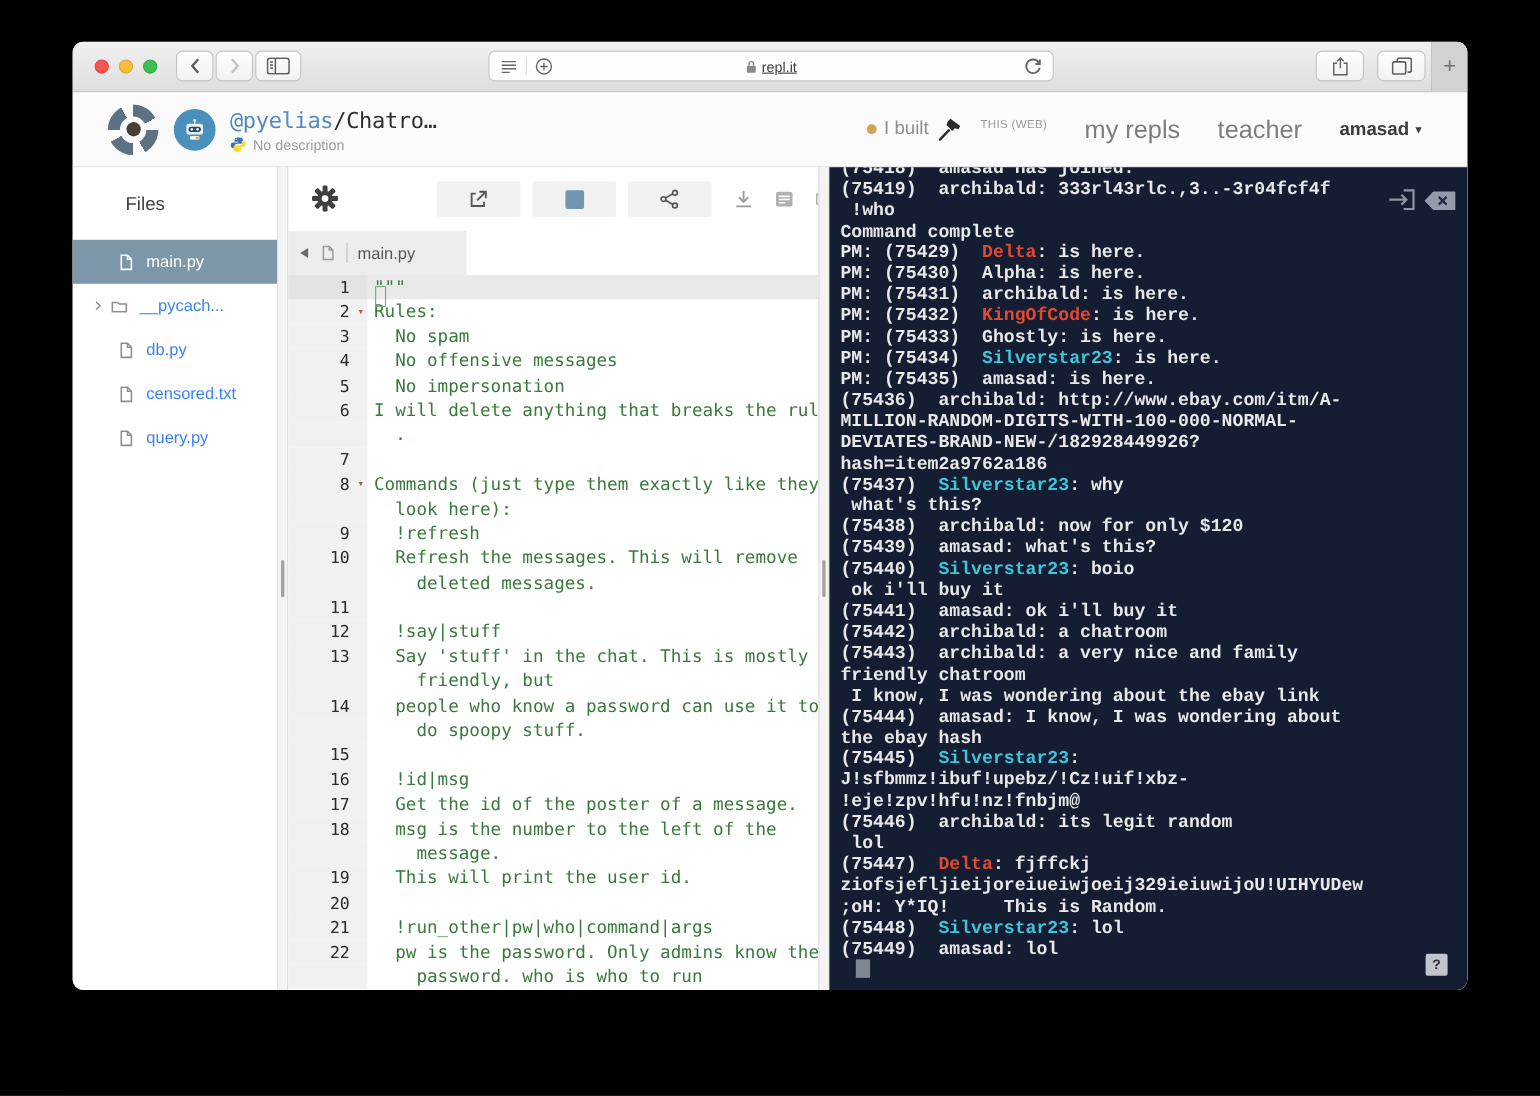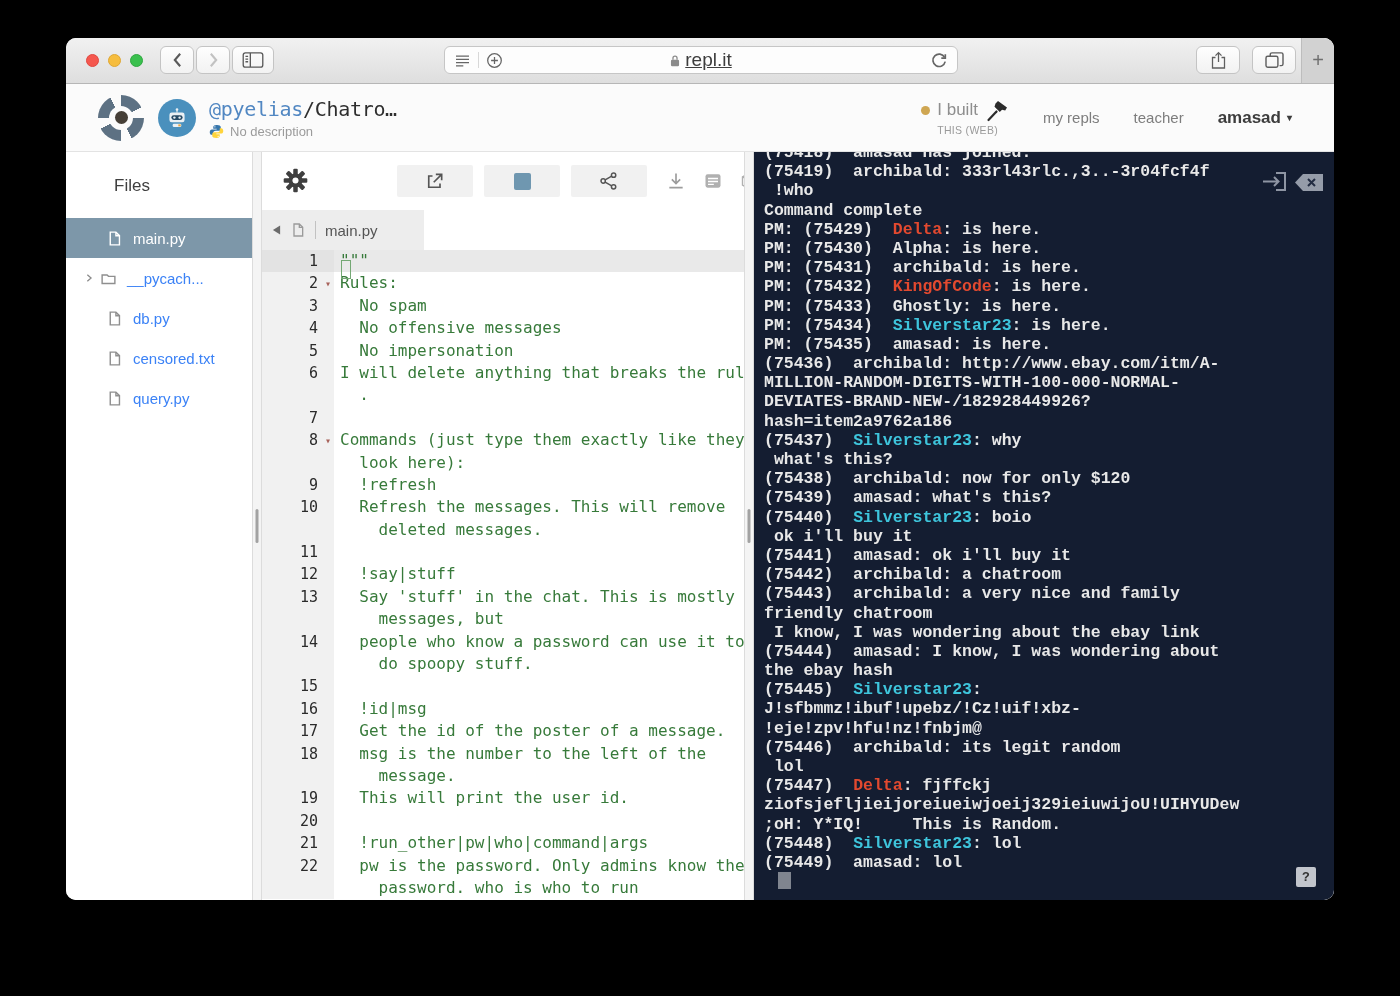--- a/index.html
+++ b/index.html
@@ -16,21 +16,21 @@
   .tl.yellow{left:42px;background:#f6bd3e;border:1px solid #dfa733;box-sizing:border-box;}
   .tl.green{left:64px;background:#3ac04e;border:1px solid #2fa840;box-sizing:border-box;}
   .navbtn,.chromebtn{position:absolute;top:8px;height:28px;border:1px solid #c4c4c4;border-radius:6px;
           background:linear-gradient(#fefefe,#f2f2f2);display:flex;align-items:center;justify-content:center;box-sizing:border-box;}
   .urlbar{position:absolute;left:378px;top:8px;width:514px;height:28px;background:#fdfdfd;
           border:1px solid #c6c6c6;border-radius:6px;box-sizing:border-box;display:flex;align-items:center;}
   .url-left{display:flex;align-items:center;gap:7px;padding-left:9px;}
   .url-sep{width:1px;height:16px;background:#d8d8d8;}
   .urlcenter{position:absolute;left:0;right:0;top:0;bottom:0;display:flex;align-items:center;
              justify-content:center;gap:5px;pointer-events:none;}
-  .urltext{font-size:19px;color:#3d3d3d;text-decoration:underline;}
+  .urltext{font-size:13px;color:#3d3d3d;text-decoration:underline;}
   .refresh{position:absolute;right:8px;top:4px;width:20px;height:20px;}
   .newtab{position:absolute;right:0;top:0;width:32px;height:45px;background:#d2d2d2;
           border-left:1px solid #bdbdbd;display:flex;align-items:center;justify-content:center;
           font-size:20px;color:#6f6f6f;border-top-right-radius:10px;}
 
   
   .appheader{position:relative;height:68px;background:#fbfbfb;border-bottom:1px solid #e3e3e3;
              display:flex;align-items:center;box-sizing:border-box;}
   .repl-logo{width:46px;height:46px;margin-left:32px;border-radius:50%;flex:none;
      background:conic-gradient(#5d7183 0 62deg,#fbfbfb 62deg 90deg,#5d7183 90deg 152deg,#fbfbfb 152deg 180deg,
@@ -40,26 +40,26 @@
   .repl-dot{width:13px;height:13px;border-radius:50%;background:#463f37;}
   .avatar{width:38px;height:38px;margin-left:14px;border-radius:50%;background:#4a90bd;flex:none;
           display:flex;align-items:center;justify-content:center;}
   .titlecol{margin-left:13px;}
   .repltitle{font-family:"DejaVu Sans Mono",monospace;font-size:20px;letter-spacing:-.3px;}
   .repltitle .user{color:#5187c2;}
   .repltitle .rest{color:#2e2e2e;}
   .descrow{display:flex;align-items:center;gap:6px;margin-top:3px;}
   .desc{font-size:13px;color:#9b9b9b;}
   .hdr-right{position:absolute;right:42px;top:0;height:100%;display:flex;align-items:center;gap:34px;}
-  .ibuilt{display:flex;flex-direction:column;line-height:1.1;}
+  .ibuilt{display:flex;line-height:1.1;}
   .ibuilt-row{display:flex;align-items:center;gap:7px;}
   .golddot{width:9px;height:9px;border-radius:50%;background:#cfa652;}
   .ibuilt-label{font-size:17px;color:#8e8e8e;}
   .ibuilt-sub{font-size:10.5px;color:#9a9a9a;margin-left:16px;margin-top:2px;letter-spacing:.3px;}
-  .hdrlink{font-size:15px;color:#7d7d7d;cursor:pointer;}
+  .hdrlink{font-size:23px;color:#7d7d7d;cursor:pointer;}
   .usermenu{font-size:17px;color:#3c3c3c;font-weight:bold;display:flex;align-items:center;gap:6px;}
   .caret{font-size:10px;color:#3c3c3c;}
 
   
   .content{display:flex;height:748px;background:#fff;}
 
   .sidebar{width:186px;box-sizing:border-box;padding-top:24px;flex:none;}
   .sidebar-title{margin:0 0 22px 48px;font-size:17px;color:#3f3f3f;}
   .file-item{height:40px;display:flex;align-items:center;color:#3b82f6;font-size:15px;padding-left:40px;cursor:pointer;}
   .file-item.haschev{padding-left:18px;}
@@ -449,21 +449,21 @@
               <div class="crow">
                 <span class="gut">12</span>
                 <span class="ctext">  !say|stuff</span>
               </div>
               <div class="crow">
                 <span class="gut">13</span>
                 <span class="ctext">  Say 'stuff' in the chat. This is mostly</span>
               </div>
               <div class="crow">
                 <span class="gut"></span>
-                <span class="ctext">    messages, but</span>
+                <span class="ctext">    friendly, but</span>
               </div>
               <div class="crow">
                 <span class="gut">14</span>
                 <span class="ctext">  people who know a password can use it to</span>
               </div>
               <div class="crow">
                 <span class="gut"></span>
                 <span class="ctext">    do spoopy stuff.</span>
               </div>
               <div class="crow">

